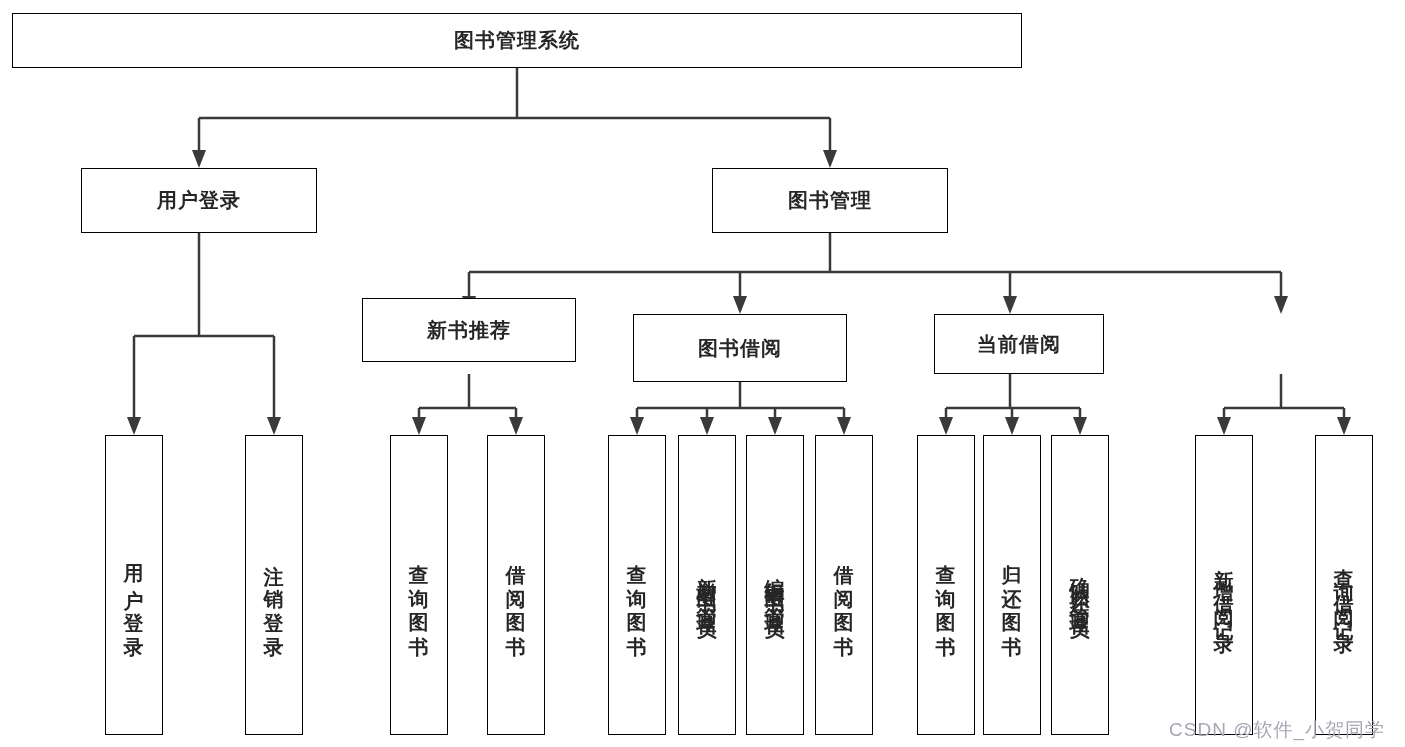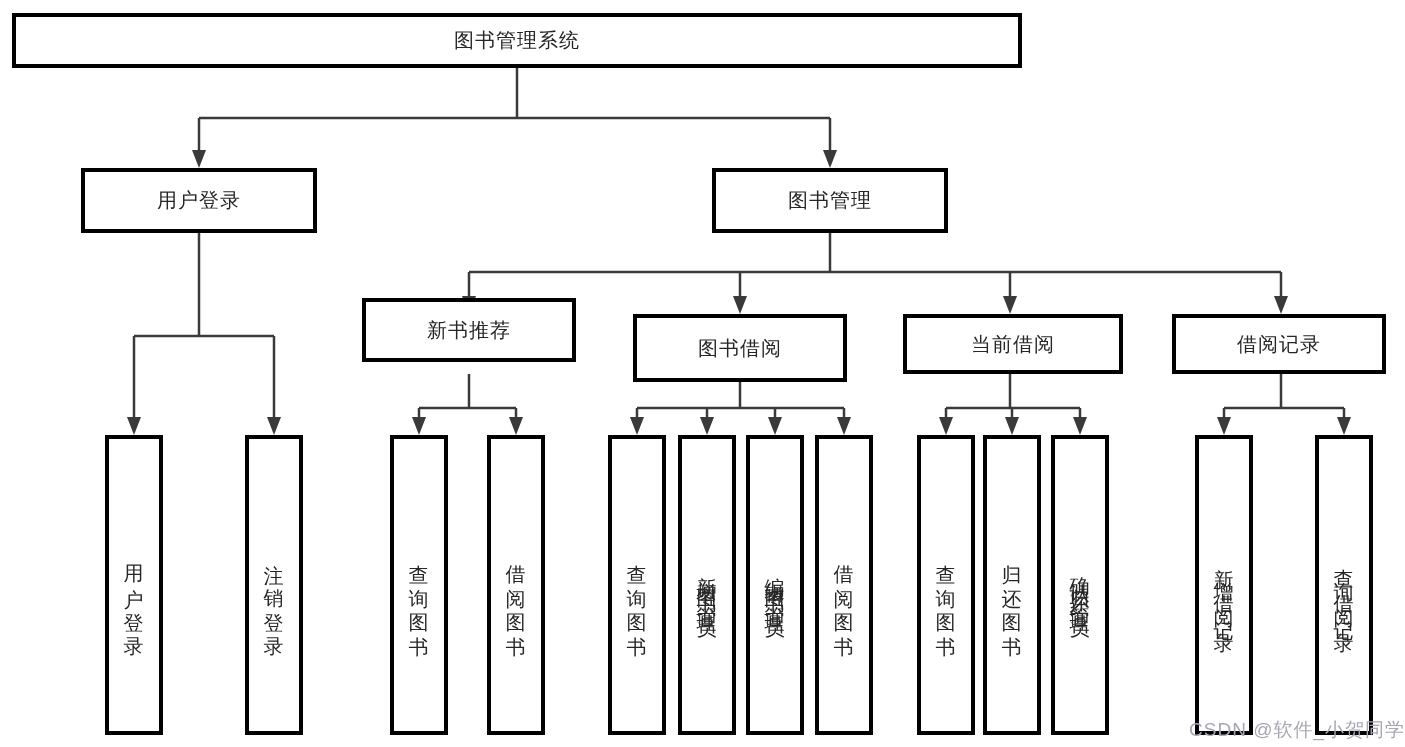--- a/index.html
+++ b/index.html
@@ -3,35 +3,36 @@
 <meta charset="utf-8">
 <style>
   html,body { margin:0; padding:0; background:#ffffff; }
   .canvas {
     position:relative; width:1405px; height:747px; background:#ffffff;
     font-family:"Liberation Sans", sans-serif; overflow:hidden;
   }
   .connectors { position:absolute; left:0; top:0; width:1405px; height:747px; }
   .node {
     position:absolute; box-sizing:border-box;
-    border:4px solid #000000; background:#ffffff;
+    border:1px solid #000000; background:#ffffff;
     display:flex; align-items:center; justify-content:center;
     color:#262626; font-size:20px; letter-spacing:1px;
     white-space:nowrap;
+    font-weight:bold;
   }
   .leaf { font-size:20px; }
   .leaf span {
     writing-mode:vertical-rl; text-orientation:mixed;
     display:block; line-height:1;
   }
   .sp-lg { letter-spacing:24px; margin-bottom:-24px; }
   .sp-md { letter-spacing:13px; margin-bottom:-13px; }
   .sp-sm { letter-spacing:6px;  margin-bottom:-6px; }
   .watermark {
-    position:absolute; right:0; bottom:4px;
+    position:absolute; right:20px; bottom:4px;
     color:#a6a6b4; font-size:19px; letter-spacing:1px;
   }
 </style>
 </head>
 <body>
 
 <div class="canvas">
 
   <svg class="connectors" viewBox="0 0 1405 747" xmlns="http://www.w3.org/2000/svg">
     <g stroke="#3a3a3a" stroke-width="2.5" fill="none">
@@ -102,22 +103,21 @@
     </g>
   </svg>
 
   <div class="node" style="left:12px; top:13px; width:1010px; height:55px;">图书管理系统</div>
 
   <div class="node" style="left:81px; top:168px; width:236px; height:65px;">用户登录</div>
   <div class="node" style="left:712px; top:168px; width:236px; height:65px;text-align:center;">图书管理</div>
 
   <div class="node" style="left:362px; top:298px; width:214px; height:64px;">新书推荐</div>
   <div class="node" style="left:633px; top:314px; width:214px; height:68px;">图书借阅</div>
-  <div class="node" style="left:903px; top:314px; width:220px; height:60px;">当前借阅</div>
-  <div class="node" style="left:1172px; top:314px; width:214px; height:60px;">借阅记录</div>
+  <div class="node" style="left:934px; top:314px; width:170px; height:60px;">当前借阅</div>
 
   <div class="node leaf" style="left:105px; top:435px; width:58px; height:300px;">
     <span class="sp-lg">用户登录</span>
   </div>
   <div class="node leaf" style="left:245px; top:435px; width:58px; height:300px;">
     <span class="sp-lg">注销登录</span>
   </div>
 
   <div class="node leaf" style="left:390px; top:435px; width:58px; height:300px;">
     <span class="sp-lg">查询图书</span>

